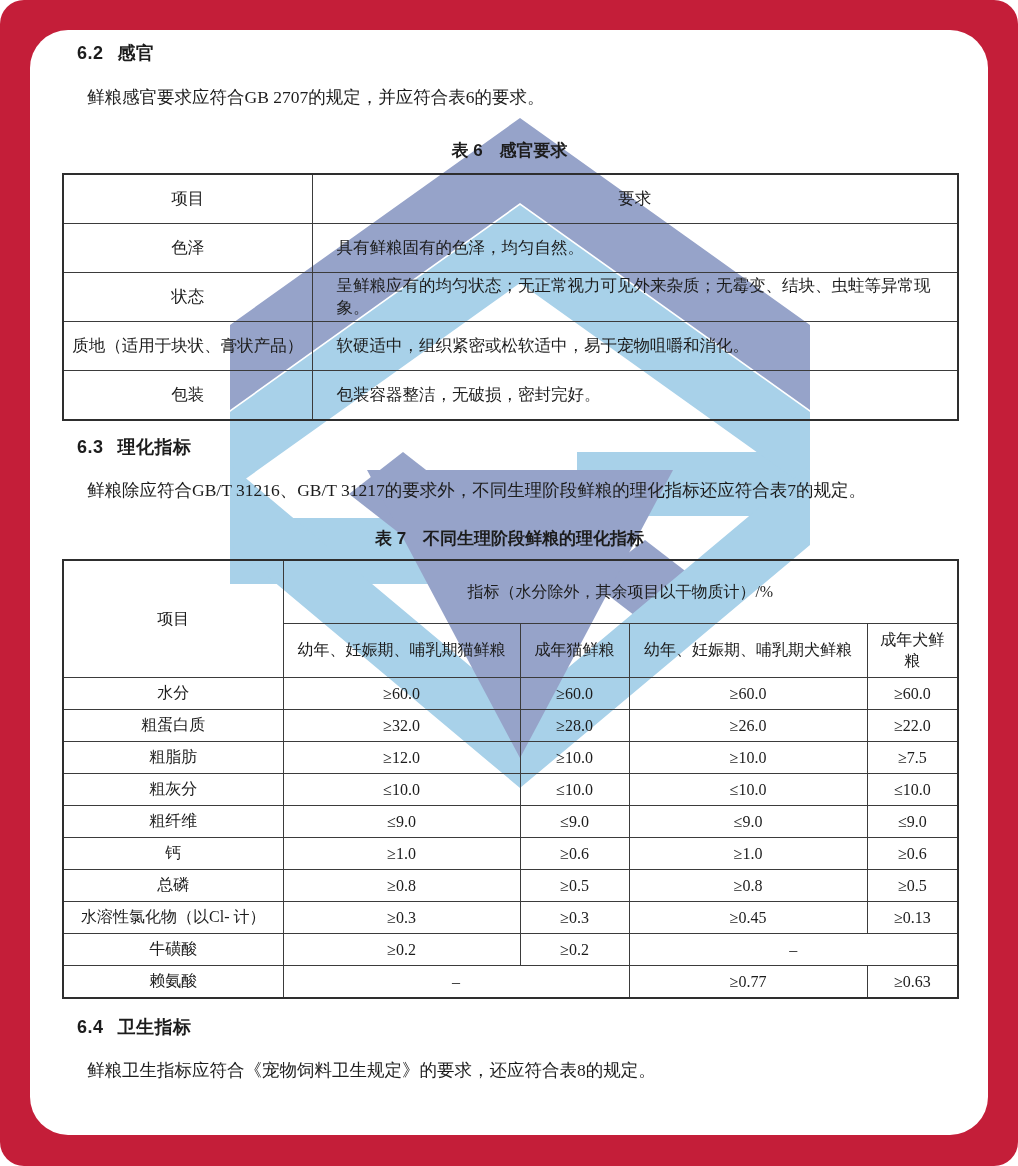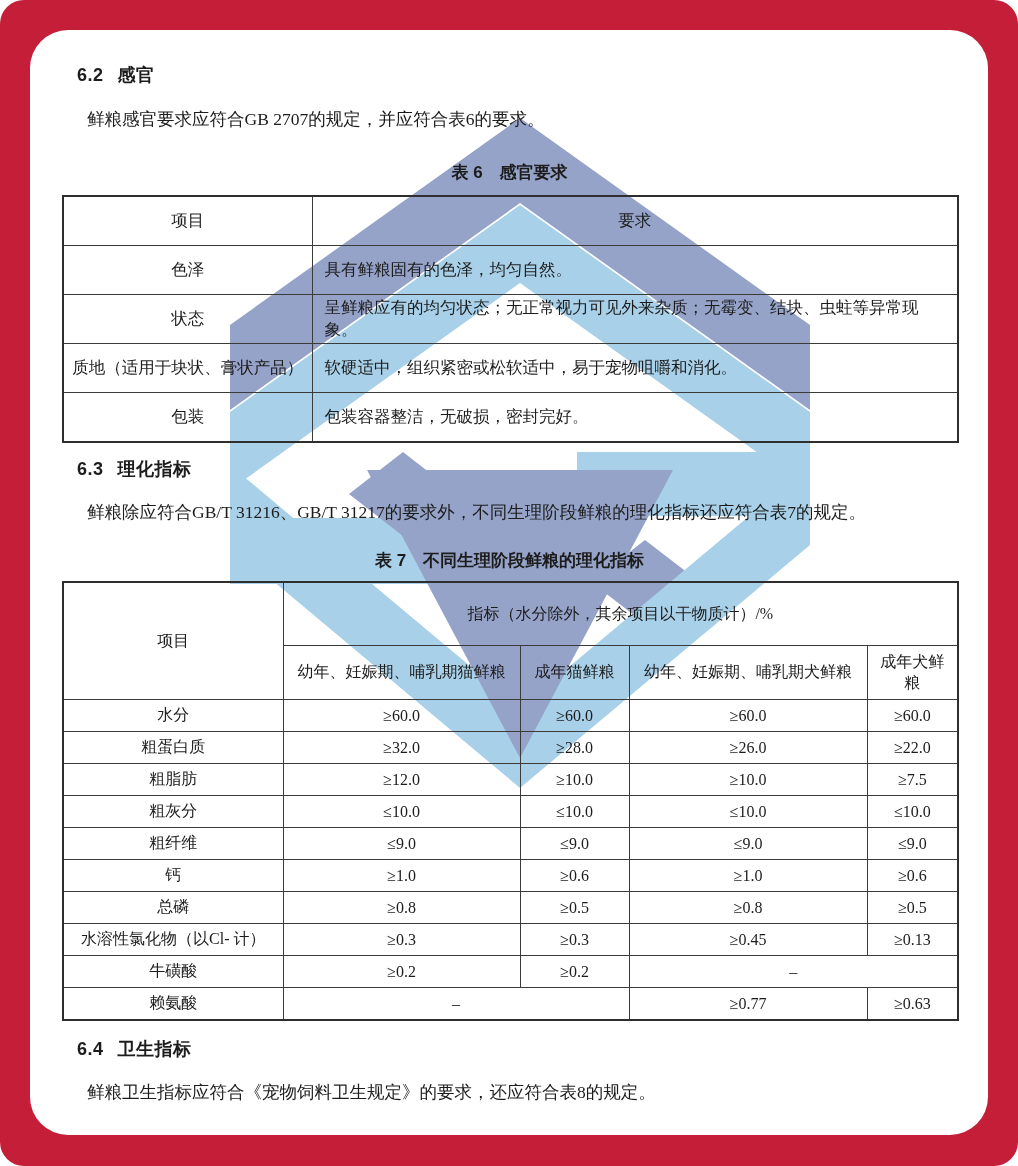--- a/index.html
+++ b/index.html
@@ -35,21 +35,21 @@
     position:relative;z-index:2;
     padding:0 31px 0 32px;
   }
   h2.sec{
     font-family:"Liberation Sans","DejaVu Sans",sans-serif;
     font-size:18px;font-weight:bold;
     margin:0 0 0 15px;line-height:23px;
     letter-spacing:.5px;
   }
   h2.sec .sec-num{margin-right:14px;}
-  .h62{padding-top:34px;}
+  .h62{padding-top:12px;}
   .h63{margin-top:15px !important;}
   .h64{margin-top:17px !important;}
   p.para{
     font-size:17.5px;line-height:35px;
     margin:14px 0 0 -10px;
     text-indent:2em;
     text-align:justify;
   }
   .p62{margin-top:15px !important;}
   .caption{
@@ -70,21 +70,21 @@
   table.std th,table.std td{
     border:1px solid #3b3b3b;
     text-align:center;
     vertical-align:middle;
     padding:2px 6px;
     font-weight:normal;
     overflow:hidden;
   }
   #table6 th{height:44px;}
   #table6 td{height:44px;}
-  #table6 td.req-cell{text-align:left;padding-left:12px;}
+  #table6 td.req-cell{text-align:left;padding-left:24px;}
   #table7{margin-top:9px;font-size:16px;}
   #table7 thead tr.group-row th{height:58px;text-align:center;}
   #table7 thead tr.cols-row th{height:49px;}
   #table7 tbody td{height:27px;}
 </style>
 </head>
 <body>
 
 <div class="page">
   <div class="red-frame"></div>

